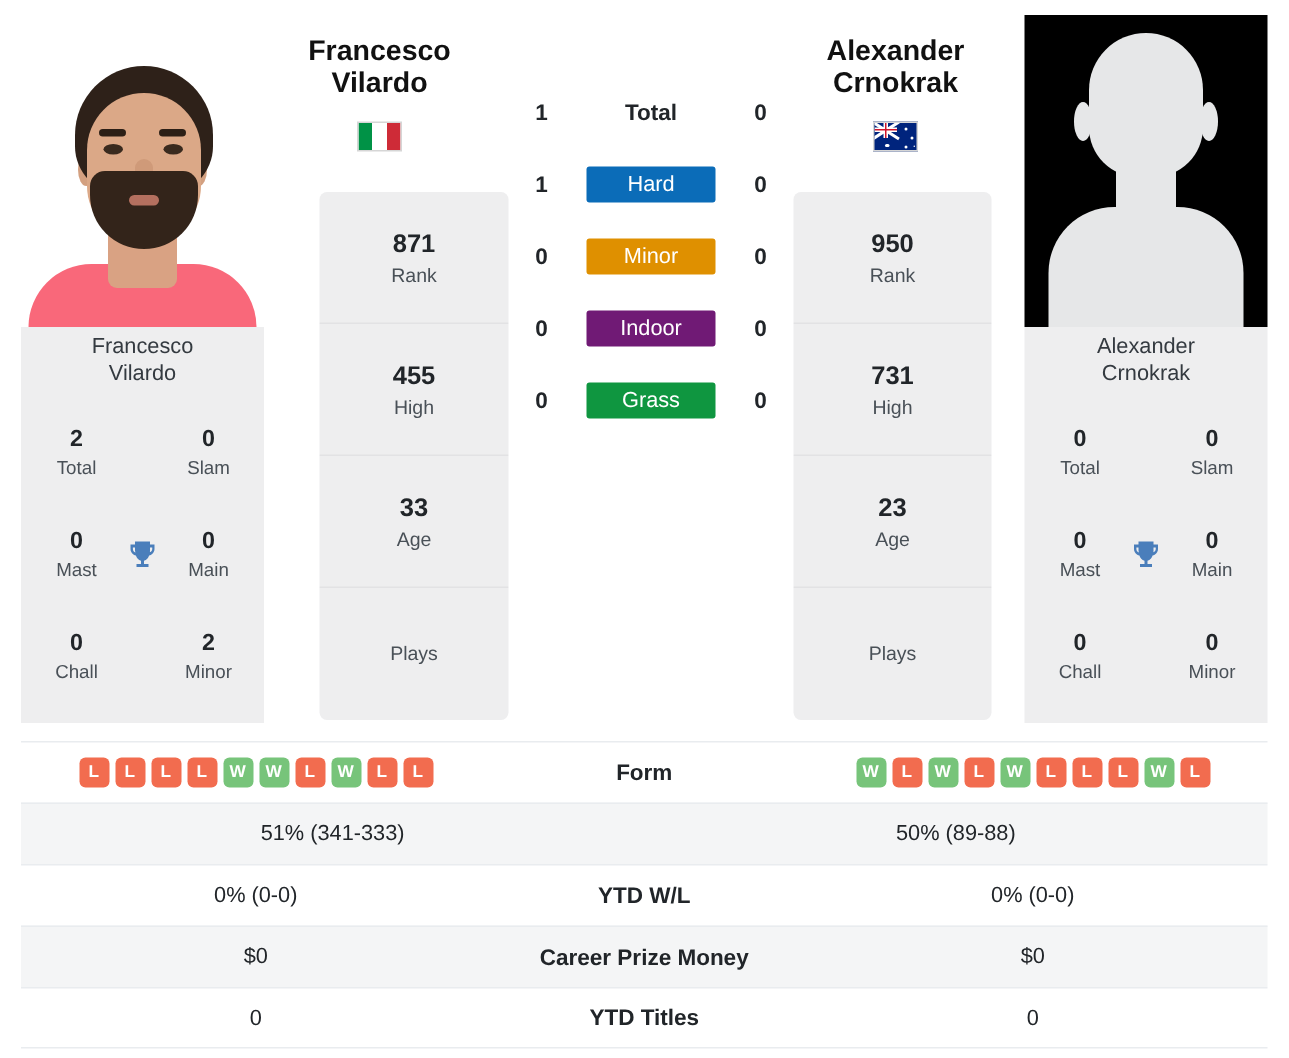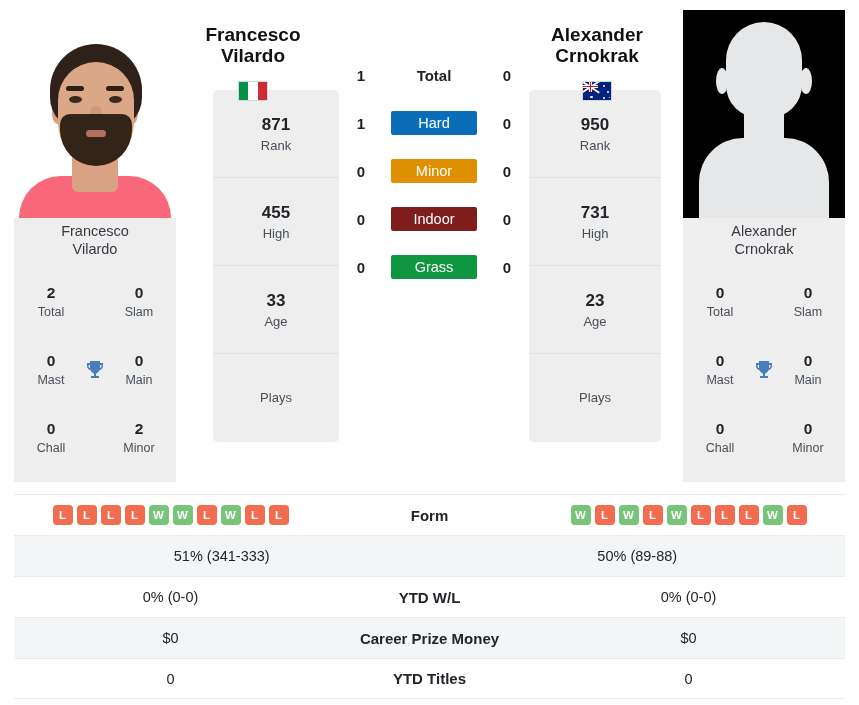--- a/index.html
+++ b/index.html
@@ -116,21 +116,21 @@
   }
   .t-row { display: flex; align-items: center; justify-content: space-between; padding: 0 8px; position: relative; }
   .t-cell { width: 58px; text-align: center; }
   .t-num { font-size: 15.5px; font-weight: bold; color: #212529; line-height: 1.35; }
   .t-lab { font-size: 12.5px; color: #495057; line-height: 1.3; }
   .trophy { width: 30px; display: flex; align-items: center; justify-content: center; }
 
   
   .stack {
     width: 126px;
-    margin-top: 80px;
+    margin-top: 118px;
     background: #eeeeef;
     border-radius: 5px;
     align-self: flex-start;
     overflow: hidden;
   }
   .stack.right { width: 132px; }
   .s-cell {
     height: 88px;
     display: flex; flex-direction: column;
     align-items: center; justify-content: center;
@@ -335,21 +335,21 @@
       <div class="h2h-row">
         <div class="h2h-num">0</div>
         <div class="h2h-mid">
             <span class="surf" style="background:#df9000">Minor</span>
           </div>
         <div class="h2h-num">0</div>
       </div>
       <div class="h2h-row">
         <div class="h2h-num">0</div>
         <div class="h2h-mid">
-            <span class="surf" style="background:#7f1d1d">Indoor</span>
+            <span class="surf" style="background:#701a75">Indoor</span>
           </div>
         <div class="h2h-num">0</div>
       </div>
       <div class="h2h-row">
         <div class="h2h-num">0</div>
         <div class="h2h-mid">
             <span class="surf" style="background:#0f9640">Grass</span>
           </div>
         <div class="h2h-num">0</div>
       </div>

